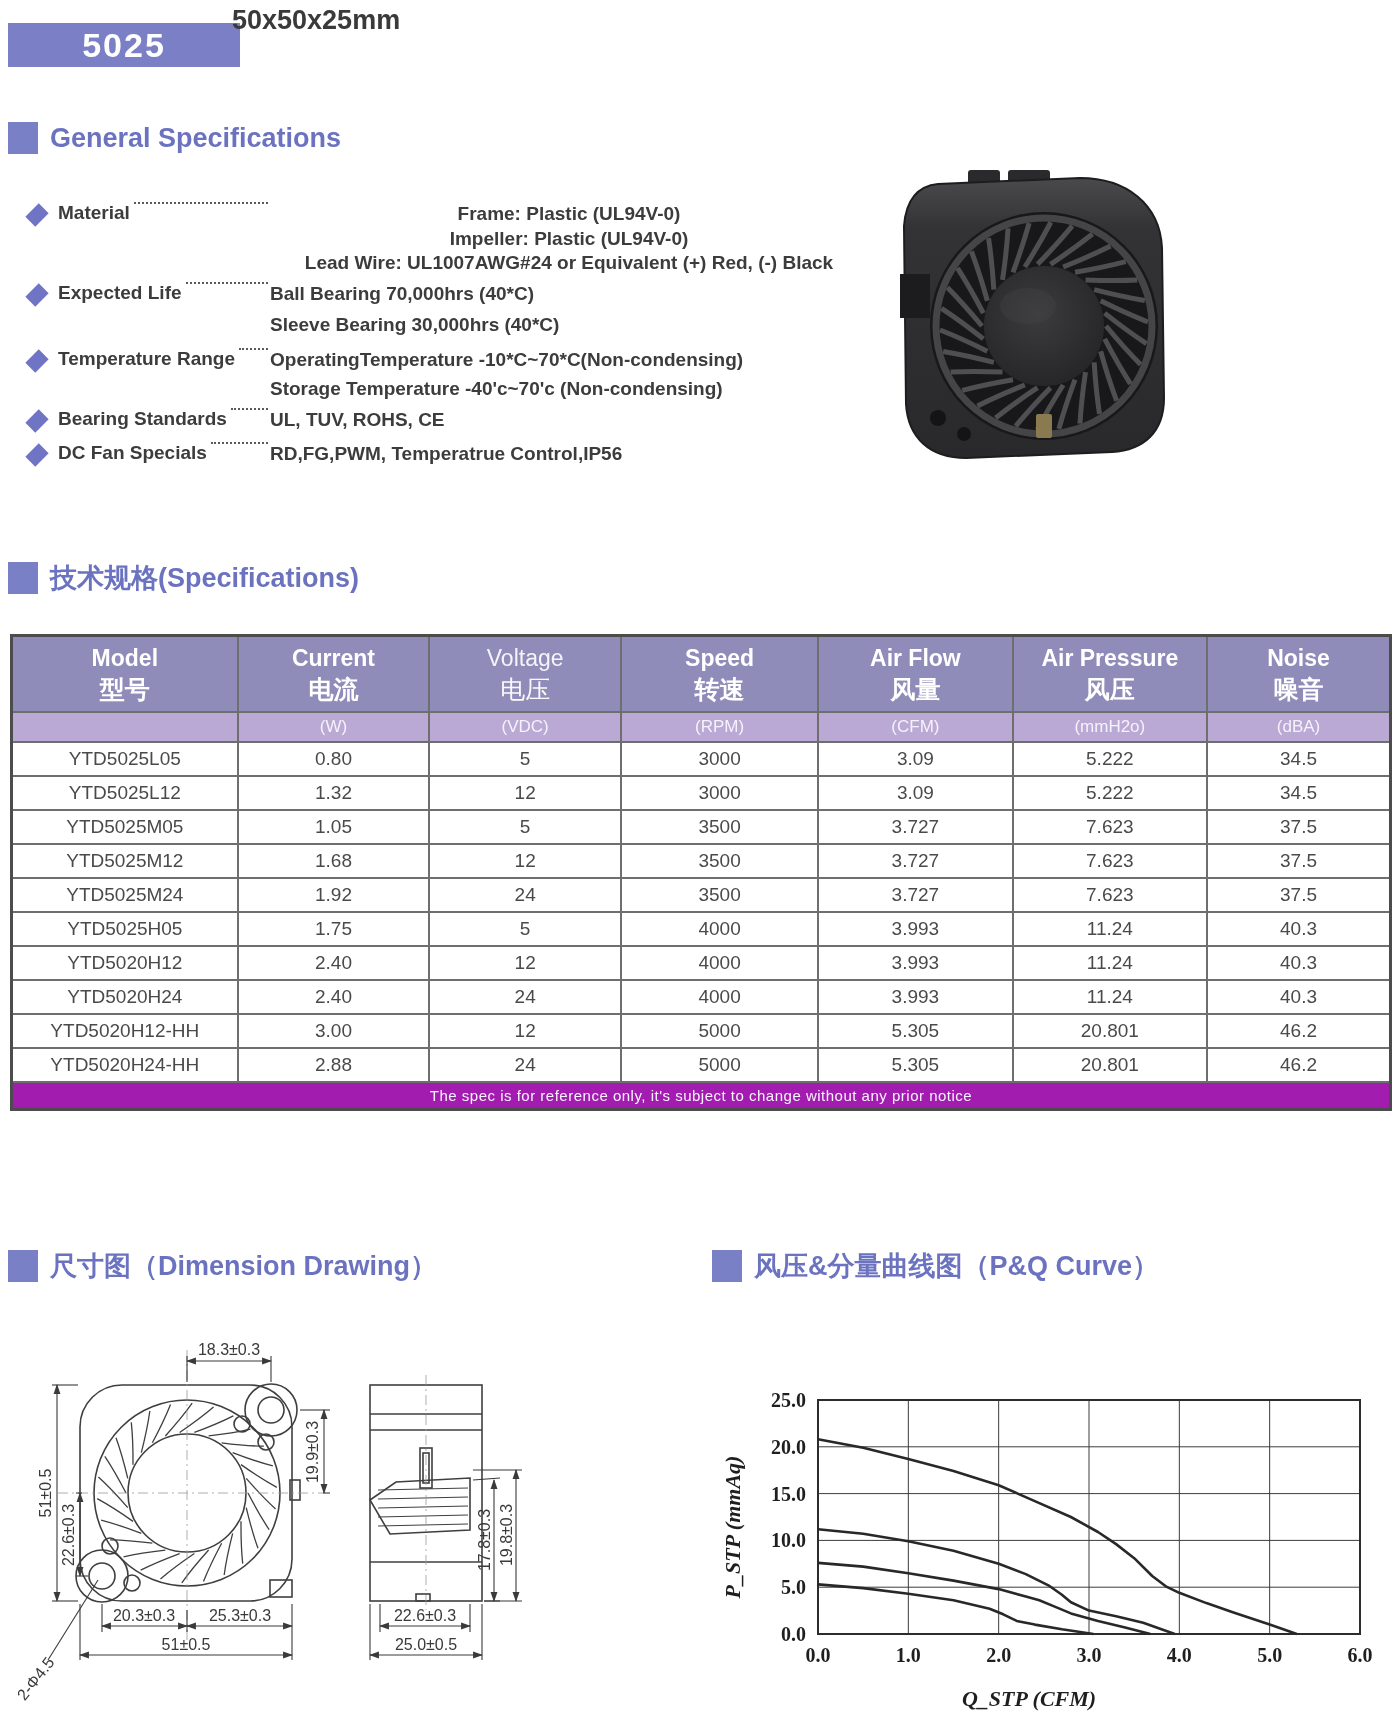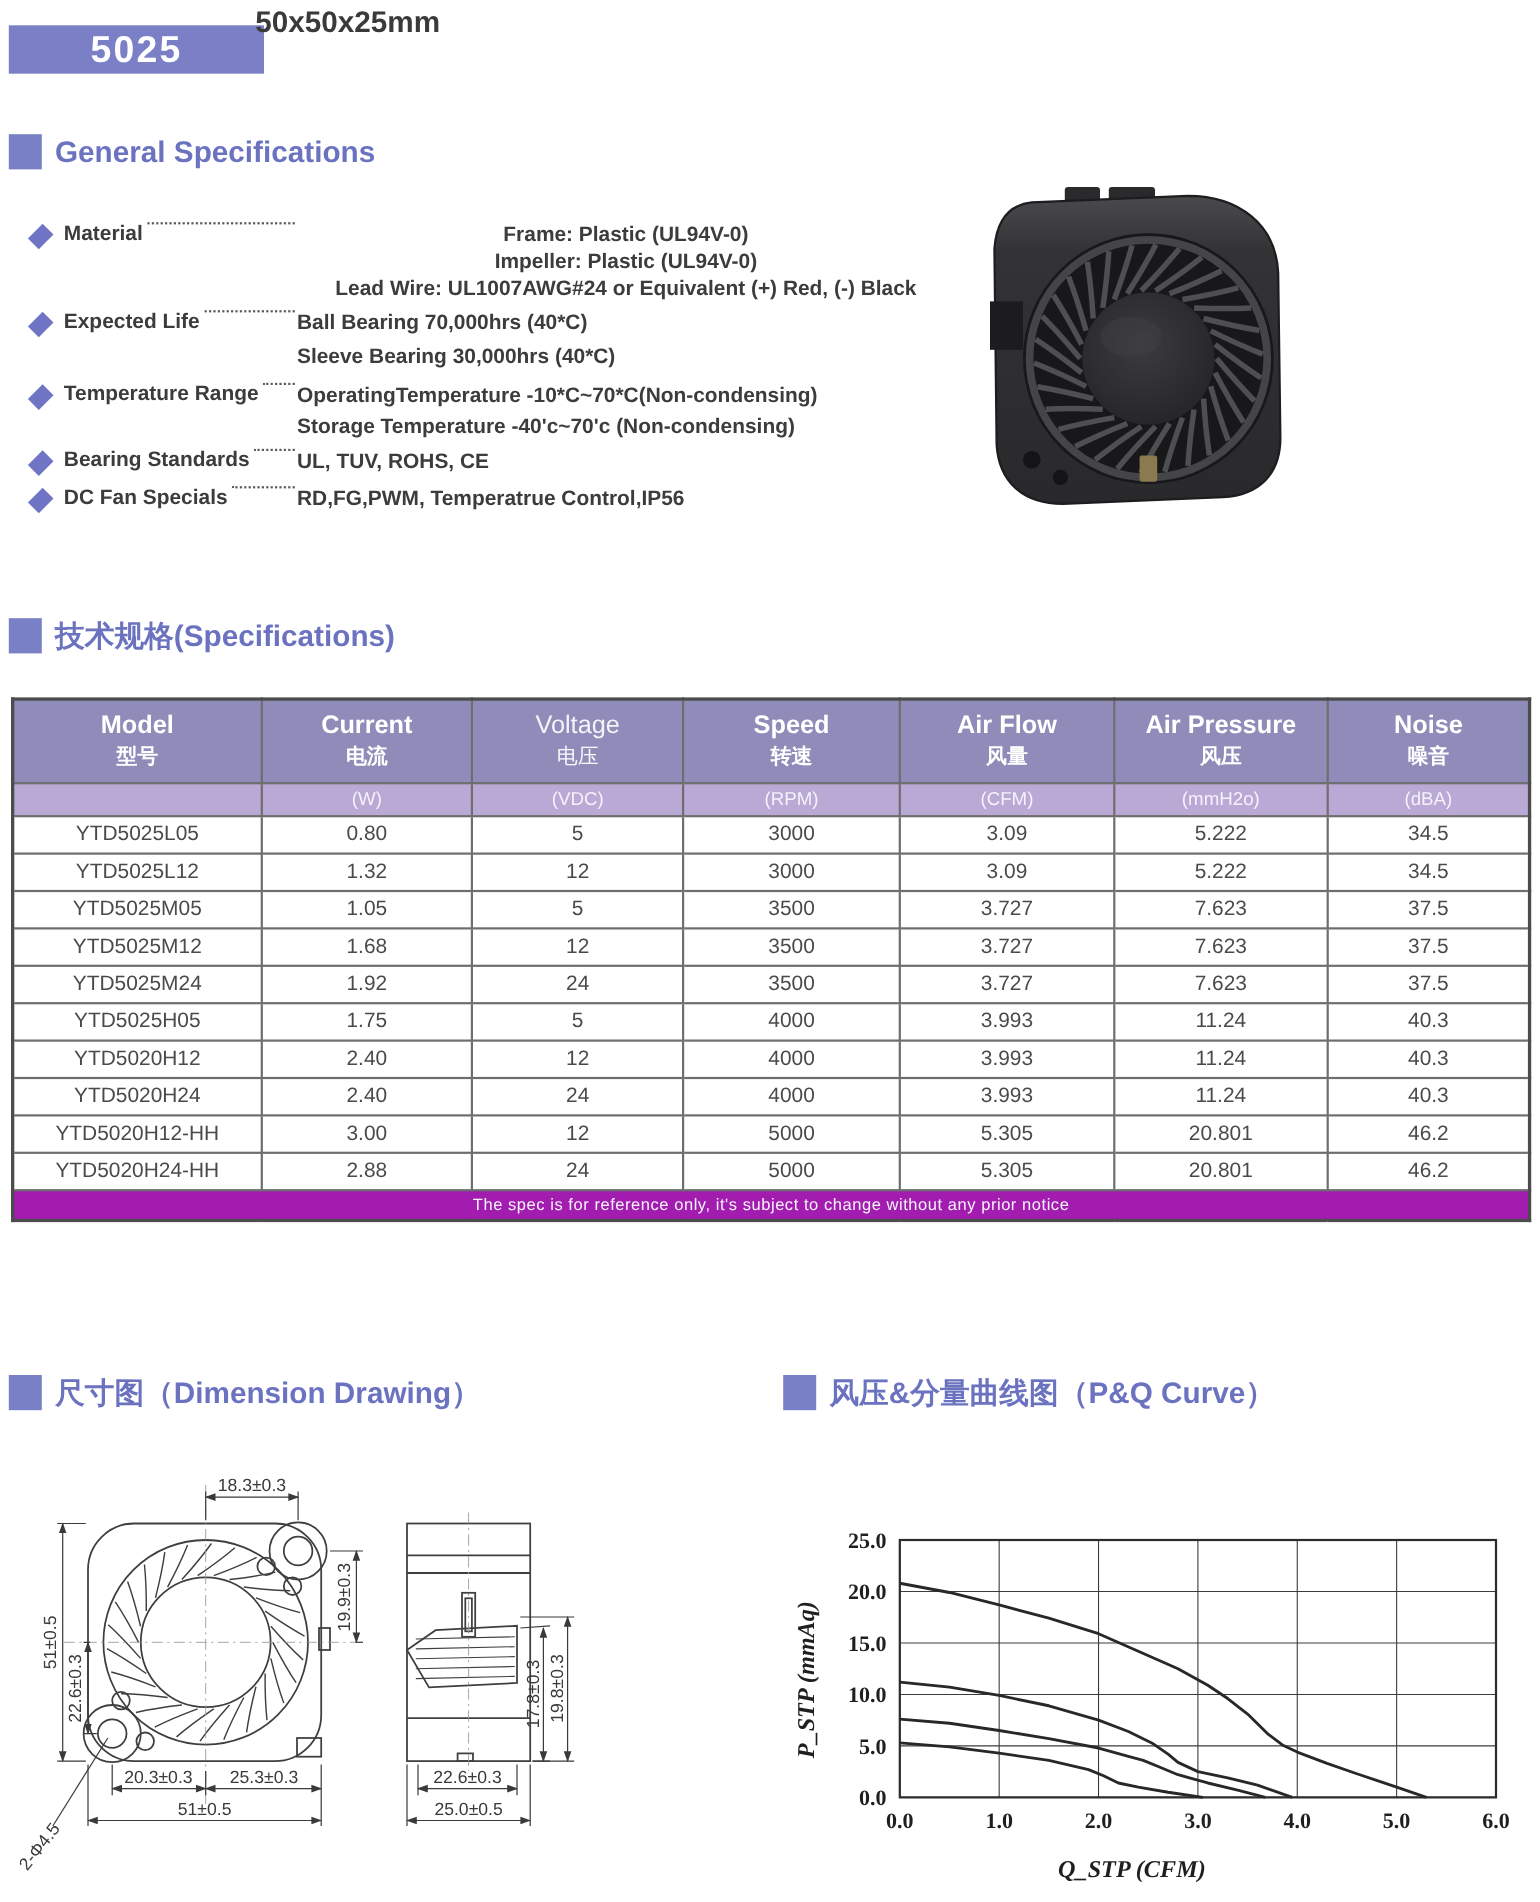--- a/index.html
+++ b/index.html
@@ -34,21 +34,21 @@
   
   .fan-photo{ position:absolute; left:868px; top:156px; width:322px; height:320px; }
   
   .spec-table-wrap{ position:absolute; left:10px; top:634px; width:1382px; }
   table.spec{ width:100%; border-collapse:collapse; table-layout:fixed; }
   table.spec td, table.spec th{ border:2px solid #6e6e6e; text-align:center; vertical-align:middle; }
   table.spec{ border:3px solid #4c4c4c; }
   thead th{ background:#8f8cb9; color:#ffffff; height:76px; padding:2px 0; }
   thead .en{ font-size:23px; font-weight:bold; display:block; line-height:30px; }
   thead .en.light{ font-weight:normal; opacity:.9; }
-  thead .cn{ font-size:19px; font-weight:bold; display:block; line-height:32px; }
+  thead .cn{ font-size:25px; font-weight:bold; display:block; line-height:32px; }
   thead .cn.light{ font-weight:normal; opacity:.95; }
   tr.units td{ background:#b9a9d4; color:#f6f2fb; font-size:17px; height:30px; }
   tbody td{ height:34px; font-size:19px; color:#4a4a4a; background:#ffffff; }
   tr.foot td{ background:#a21caf; color:#f7f3fc; font-size:15px; height:28px; letter-spacing:.5px; }
   
   .dim-svg{ position:absolute; left:18px; top:1330px; }
   .pq-svg{ position:absolute; left:700px; top:1342px; }
   svg text{ font-family:"Liberation Sans", sans-serif; }
   .dim-text{ font-size:16px; fill:#3a3a3a; }
   .axis-tick{ font-family:"Liberation Serif", serif; font-weight:bold; font-size:20px; fill:#1f1f1f; }

